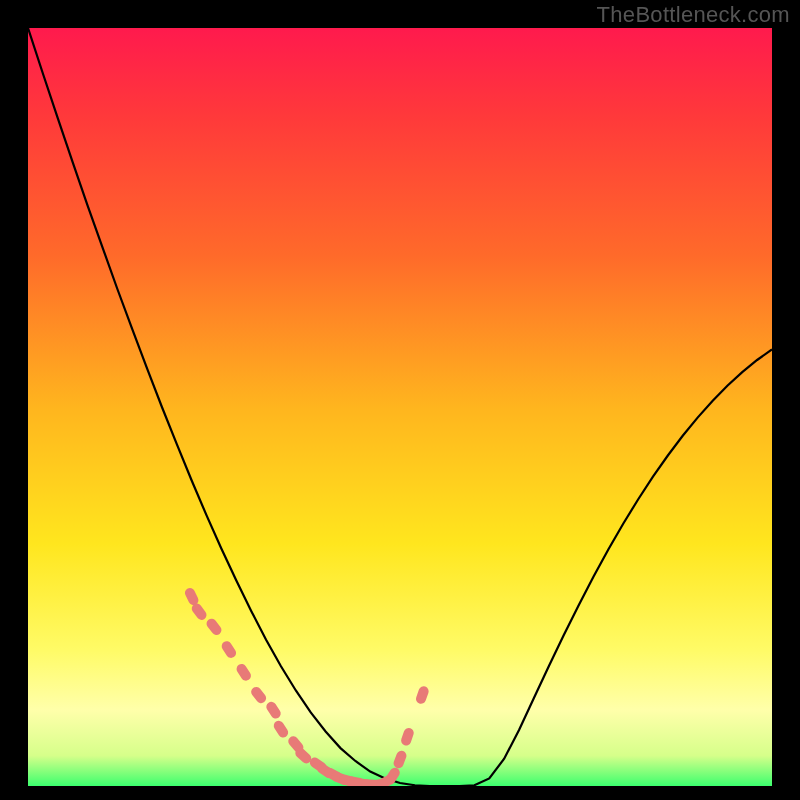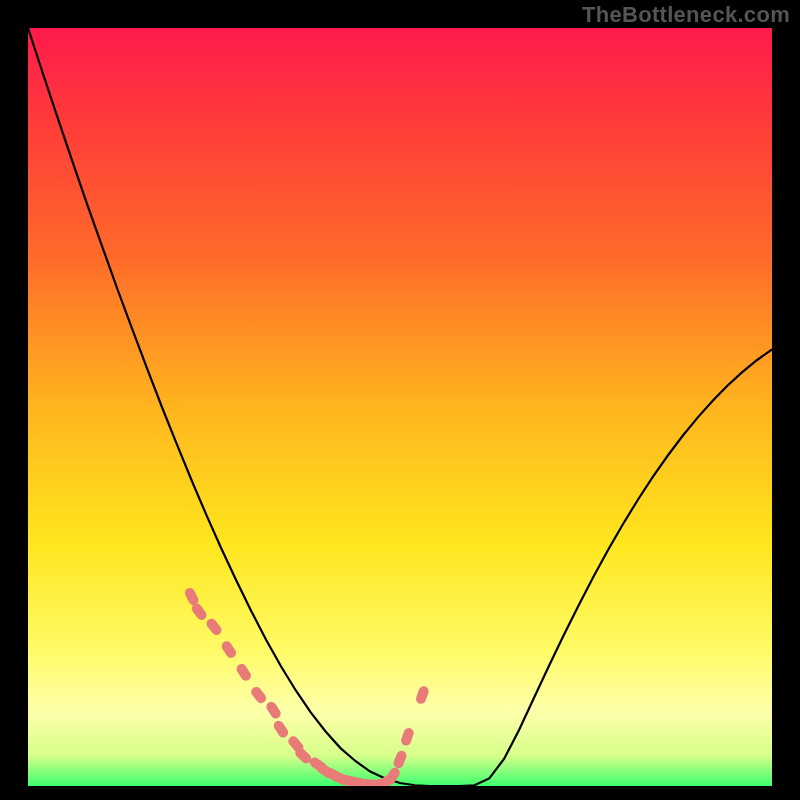--- a/index.html
+++ b/index.html
@@ -16,21 +16,21 @@
     width: 800px;
     height: 800px;
     background: #000;
   }
   .watermark {
     position: absolute;
     top: 2px;
     right: 10px;
     color: #555;
     font-size: 22px;
-    font-weight: 700;
+    font-weight: 400;
     letter-spacing: 0.3px;
     z-index: 5;
     user-select: none;
   }
   .plot-frame {
     position: absolute;
     top: 28px;
     left: 28px;
     width: 744px;   
     height: 758px;  

